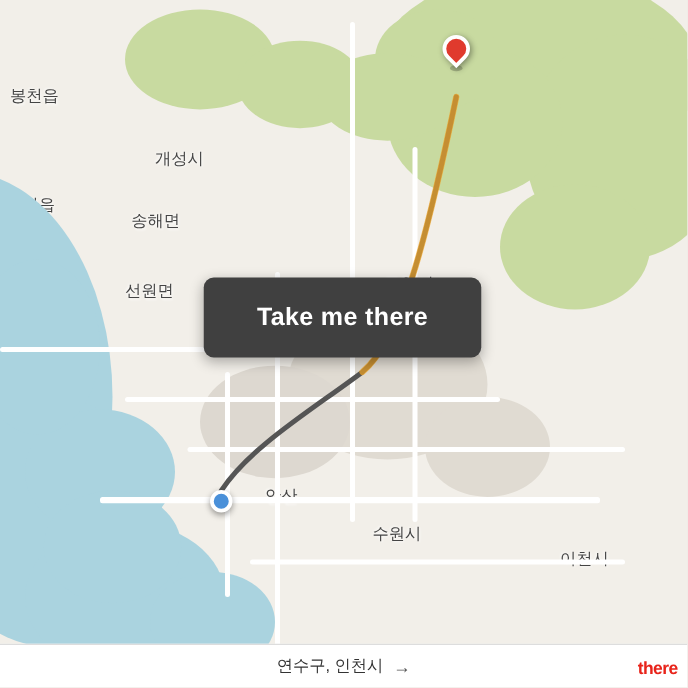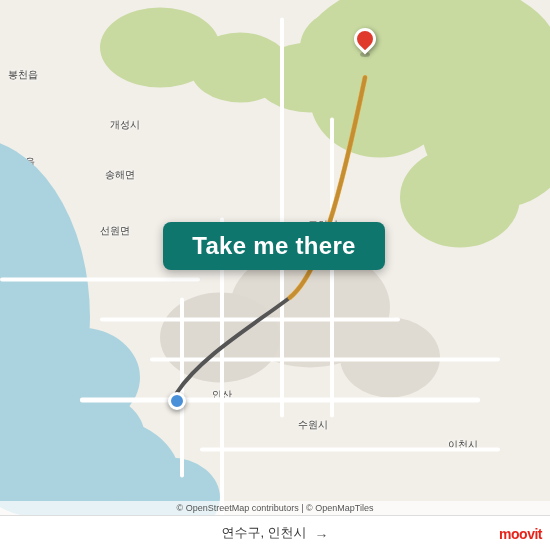--- a/index.html
+++ b/index.html
@@ -23,21 +23,21 @@
     .map-bg {
       position: absolute;
       top: 0; left: 0;
       width: 100%; height: 100%;
       background: #f2efe9;
     }
 
     
     .city-label {
       position: absolute;
-      font-size: 10px;
+      font-size: 13px;
       color: #444;
       font-weight: 500;
       white-space: nowrap;
       text-shadow: 1px 1px 2px rgba(255,255,255,0.8), -1px -1px 2px rgba(255,255,255,0.8);
     }
 
     
     .map-pin-dest {
       position: absolute;
       width: 22px;
@@ -82,26 +82,26 @@
       border: 3px solid #fff;
       box-shadow: 0 2px 5px rgba(0,0,0,0.4);
     }
 
     
     #take-me-there-btn {
       position: absolute;
       top: 222px;
       left: 163px;
       width: 222px;
-      height: 48px;
-      background: #0f766e;
+      height: 64px;
+      background: #404040;
       color: white;
       border: none;
       border-radius: 8px;
-      font-size: 24px;
+      font-size: 20px;
       font-weight: 600;
       cursor: pointer;
       z-index: 20;
       box-shadow: 0 3px 10px rgba(0,0,0,0.3);
       display: flex;
       align-items: center;
       justify-content: center;
       letter-spacing: 0.3px;
     }
 
@@ -214,21 +214,21 @@
 
     <path d="M 290 280 C 320 255, 340 180, 365 60" stroke="#f5a623" stroke-width="5" fill="none" opacity="0.7" stroke-linecap="round"></path>
   </svg>
 
   <div class="city-label" style="top:68px;left:8px">봉천읍</div>
   <div class="city-label" style="top:155px;left:5px">연안읍</div>
   <div class="city-label" style="top:230px;left:10px">삼산면</div>
   <div class="city-label" style="top:285px;left:3px">서도면</div>
   <div class="city-label" style="top:328px;left:42px">북도면</div>
   <div class="city-label" style="top:375px;left:55px">영종도</div>
-  <div class="city-label" style="top:118px;left:110px">개성시</div>
+  <div class="city-label" style="top:118px;left:124px">개성시</div>
   <div class="city-label" style="top:168px;left:105px">송해면</div>
   <div class="city-label" style="top:224px;left:100px">선원면</div>
   <div class="city-label" style="top:62px;left:420px">서면</div>
   <div class="city-label" style="top:115px;left:378px">포천시</div>
   <div class="city-label" style="top:175px;left:455px">남면</div>
   <div class="city-label" style="top:218px;left:308px">고양시</div>
   <div class="city-label" style="top:278px;left:305px">서울</div>
   <div class="city-label" style="top:308px;left:198px">부천시</div>
   <div class="city-label" style="top:338px;left:383px">성남시</div>
   <div class="city-label" style="top:388px;left:212px">안산</div>
@@ -239,25 +239,22 @@
     <div class="pin-head"></div>
     <div class="pin-shadow"></div>
   </div>
 
   <div class="map-pin-origin">
     <div class="pin-circle"></div>
   </div>
 
   <button id="take-me-there-btn">Take me there</button>
 
-  <div class="attribution">
-    <span>© OpenStreetMap contributors | © OpenMapTiles</span>
-  </div>
 
   <div class="footer-bar">
     <span class="footer-location">연수구, 인천시</span>
     <span class="footer-arrow">→</span>
   </div>
 
   <div class="moovit-logo">
-    <span>moovit</span>
+    <span>there</span>
   </div>
 </div>
 
 </body></html>

